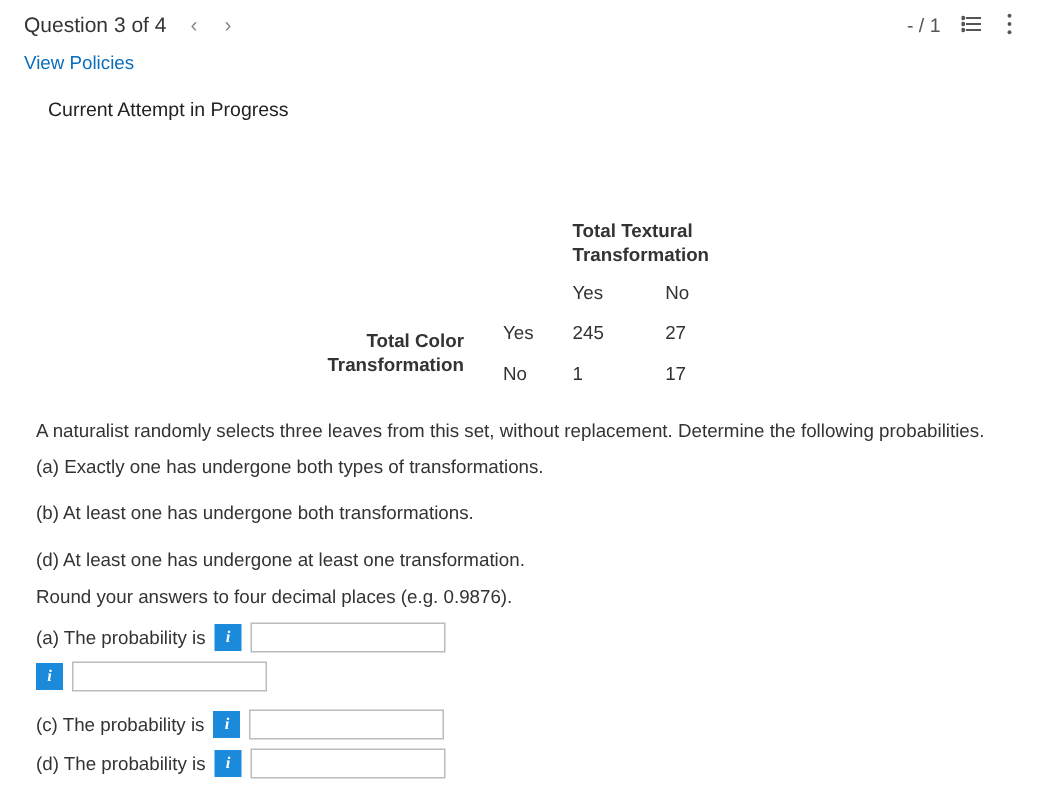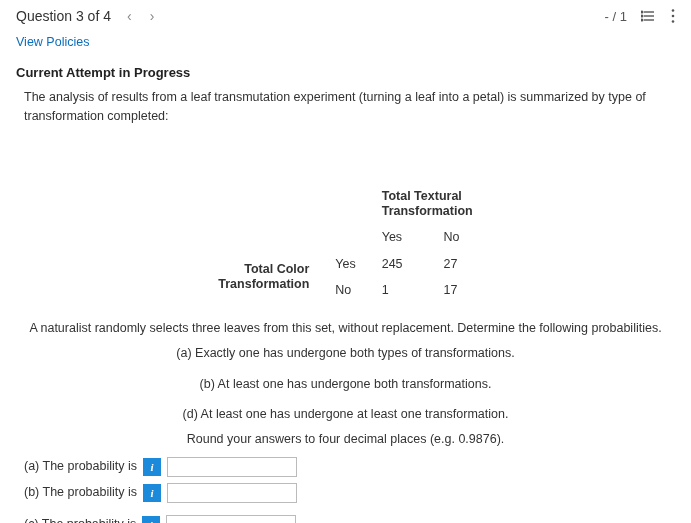--- a/index.html
+++ b/index.html
@@ -48,23 +48,24 @@
     padding: 4px 16px 10px;
   }
   .policies a {
     color: #0a6ebd;
     font-size: 12.5px;
     text-decoration: none;
     cursor:pointer;
   }
   .section-title {
     padding: 6px 16px 8px;
-    font-weight: 700;
+    font-weight: 400;
     font-size: 13px;
     color:#222;
+    margin-left:16px;
   }
   .content {
     padding: 0 24px;
     color:#333;
     font-size: 12.5px;
     line-height: 1.5;
   }
   .intro { margin-bottom: 10px; }
   .tbl-wrap {
     display:flex;
@@ -83,21 +84,21 @@
   .tbl .top-header {
     font-weight:600;
     text-align:left;
     line-height:1.25;
   }
   .tbl .row-header {
     font-weight:600;
     text-align:right;
     line-height:1.25;
   }
-  .para { margin-bottom: 6px; text-align: center; }
+  .para { margin-bottom: 6px; }
   .answers { margin-top: 8px; }
   .answer-row {
     display:flex;
     align-items:center;
     gap:6px;
     margin-bottom:6px;
   }
   .answer-label { font-size:12.5px; }
   .info-box {
     width:18px; height:18px;
@@ -156,21 +157,20 @@
   </div>
 </div>
 
 <div class="policies">
   <a>View Policies</a>
 </div>
 
 <div class="section-title">Current Attempt in Progress</div>
 
 <div class="content">
-  <div class="intro">The analysis of results from a leaf transmutation experiment (turning a leaf into a petal) is summarized by type of transformation completed:</div>
 
   <div class="tbl-wrap">
     <table class="tbl">
       <tbody>
           <tr>
         <td></td>
             <td></td>
         <td colspan="2" class="top-header">
           <span>Total Textural</span><br>
           <span>Transformation</span>
@@ -208,21 +208,20 @@
   <div class="para">(d) At least one has undergone at least one transformation.</div>
   <div class="para">Round your answers to four decimal places (e.g. 0.9876).</div>
 
   <div class="answers">
     <div class="answer-row">
       <span class="answer-label">(a) The probability is</span>
       <span class="info-box">i</span>
       <input class="answer-input" type="text" style="">
     </div>
     <div class="answer-row">
-      <span class="answer-label">(b) The probability is</span>
       <span class="info-box">i</span>
       <input class="answer-input" type="text" style="">
     </div>
     <div class="gap"></div>
     <div class="answer-row">
       <span class="answer-label">(c) The probability is</span>
       <span class="info-box">i</span>
       <input class="answer-input" type="text" style="">
     </div>
     <div class="answer-row">

